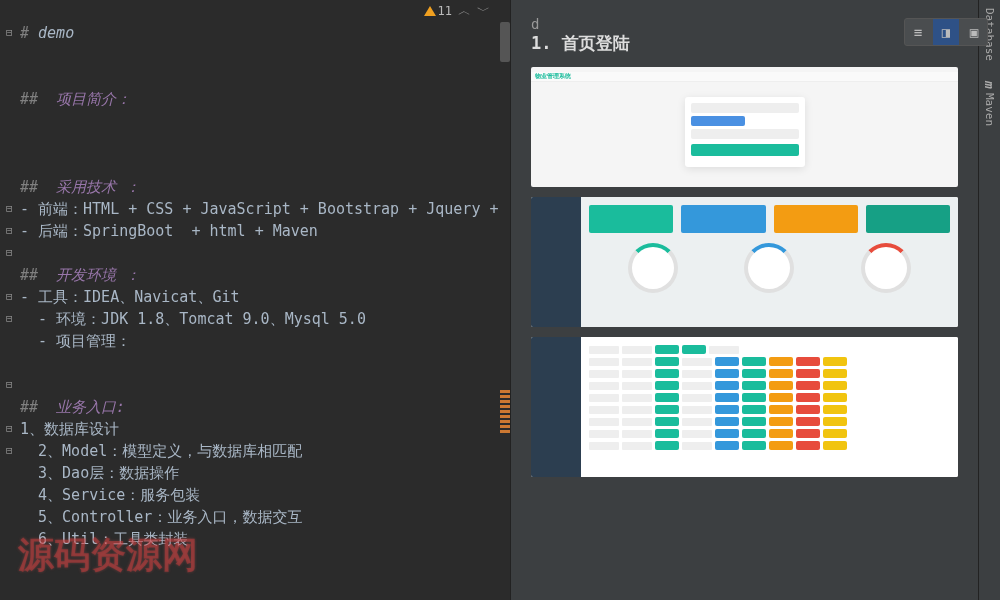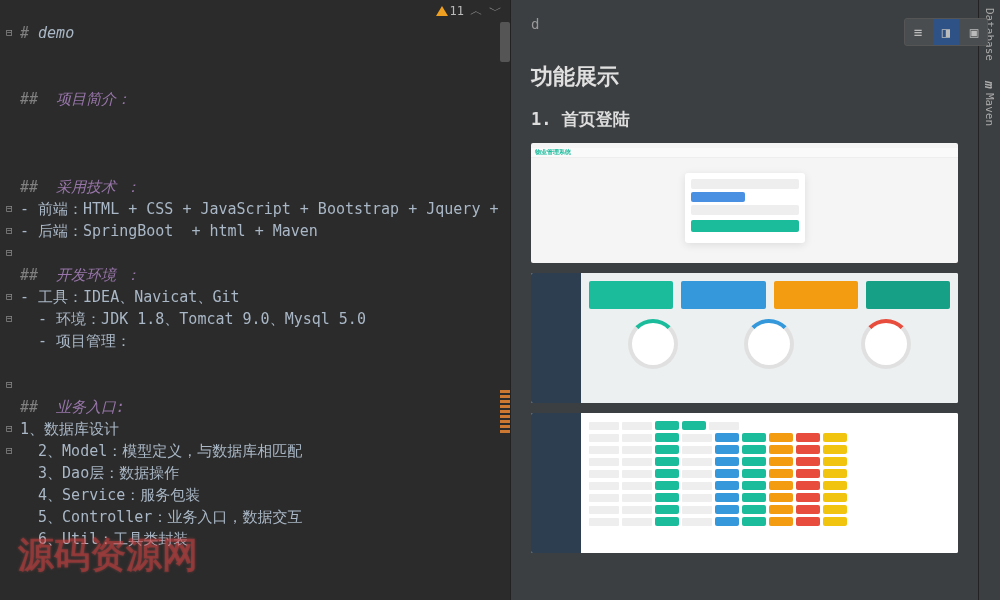--- a/index.html
+++ b/index.html
@@ -16,21 +16,21 @@
   width: 510px;
   height: 100%;
   position: relative;
   background: #2b2b2b;
 }
 .editor-header {
   height: 22px;
   display: flex;
   align-items: center;
   justify-content: flex-end;
-  padding-right: 8px;
+  padding-right: 20px;
   gap: 6px;
   background: #2b2b2b;
 }
 .warning-badge {
   display: flex;
   align-items: center;
   gap: 2px;
   color: #bbb;
   font-size: 12px;
 }
@@ -276,21 +276,20 @@
 </div>
 
 <div class="preview-pane">
   <div class="preview-content">
     <div class="preview-badge">d</div>
     <div class="preview-toolbar">
       <div class="tb-btn">≡</div>
       <div class="tb-btn active">◨</div>
       <div class="tb-btn">▣</div>
     </div>
-    <h1 class="preview-h1">功能展示</h1>
     <h2 class="preview-h2">1. 首页登陆</h2>
 
     <div class="screenshot-card ss1">
       <div style="position:absolute;"></div>
       <div style="width:100%;">
         <div class="ss-header">
             <span class="ss-logo">物业管理系统</span>
           </div>
         <div style="display:flex;align-items:center;justify-content:center;height:100px;">
           <div class="login-box">

